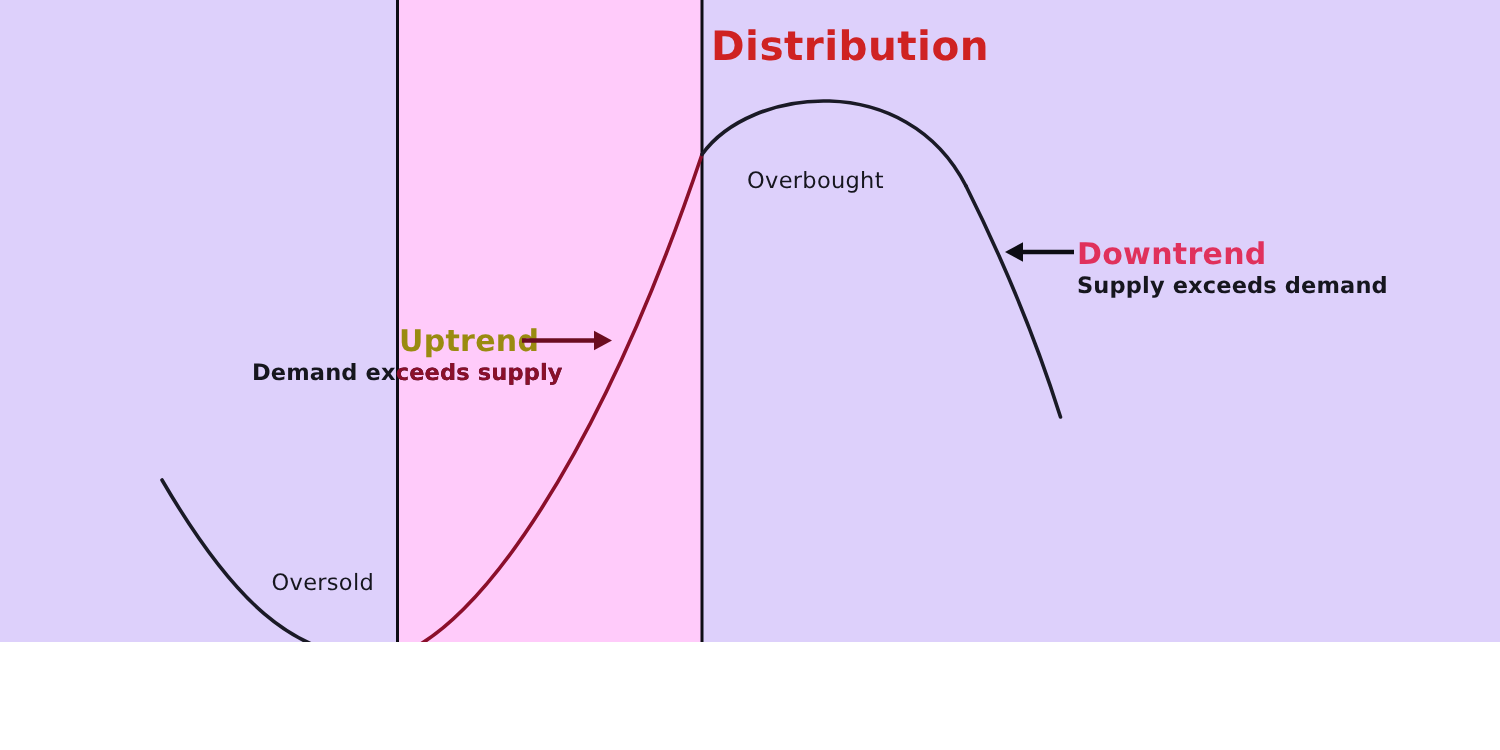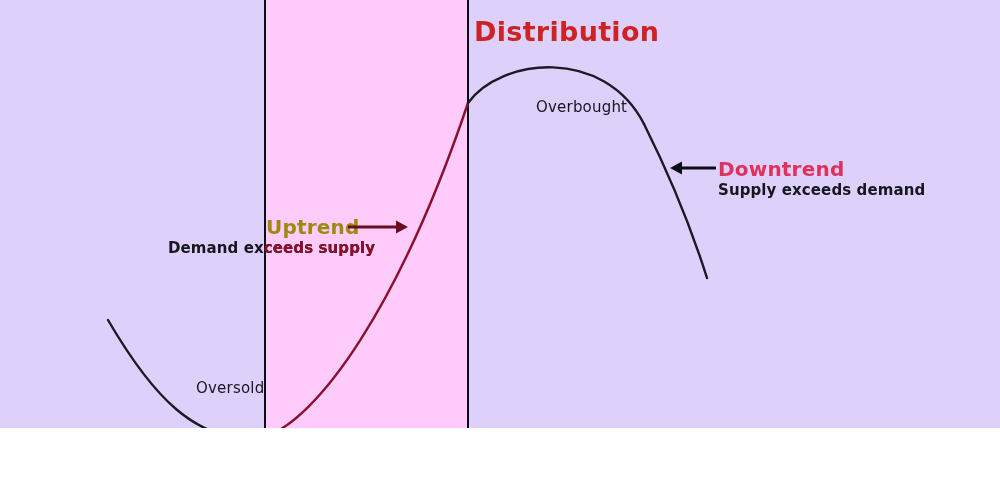--- a/index.html
+++ b/index.html
@@ -96,23 +96,23 @@
 
   <div class="lbl phase-title" style="left:474px; top:18px; color:#cf2222;">Distribution</div>
 
   <div class="split-wrap phase-title" style="left:131px; top:452px;">
     <div class="split-base" style="color:#38a832;">Accumulation</div>
     <div class="split-over" style="color:#9a8b10; width:190px; left:133px; padding-left:0;">
       <span style="position:relative; left:-133px;">Accumulation</span>
     </div>
   </div>
 
-  <div class="lbl zone-note" style="left:498px; top:100px; color:#16161e;margin-left:38px;">Overbought</div>
+  <div class="lbl zone-note" style="left:498px; top:113px; color:#16161e;">Overbought</div>
 
-  <div class="lbl zone-note" style="left:196px; top:381px; color:#16161e;">Oversold</div>
+  <div class="lbl zone-note" style="left:181px; top:381px; color:#16161e;">Oversold</div>
 
   <div class="lbl trend-title" style="left:266px; top:217px; color:#9a8b10;">Uptrend</div>
 
   <svg style="position:absolute; left:348px; top:218px; width:60px; height:18px;" viewBox="0 0 60 18">
     <line x1="0" y1="9" x2="48" y2="9" stroke="#6b0d20" stroke-width="3"></line>
     <polygon points="48,2.5 60,9 48,15.5" fill="#6b0d20"></polygon>
   </svg>
 
   <div class="split-wrap sub-note" style="left:168px; top:239px;">
     <div class="split-base" style="color:#16161e;">Demand exceeds supply</div>

